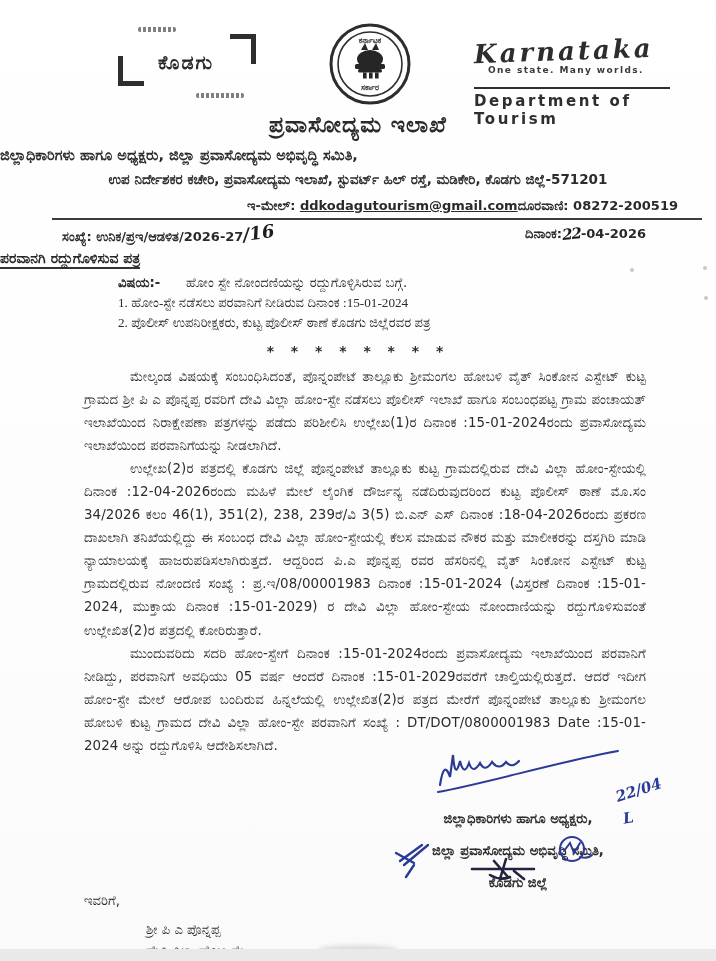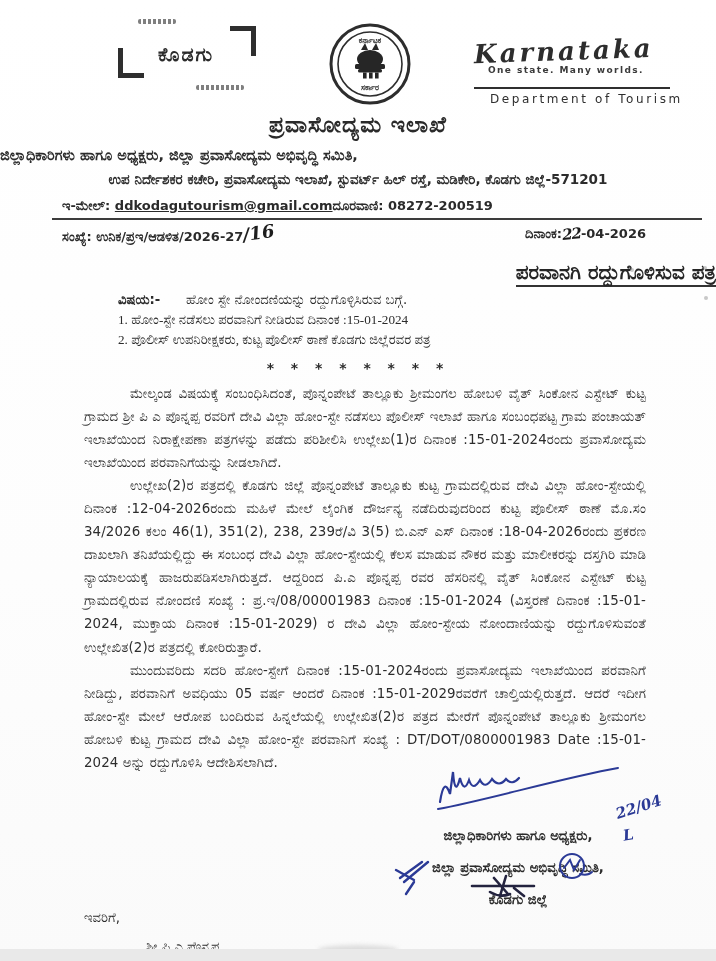--- a/index.html
+++ b/index.html
@@ -6,21 +6,21 @@
   html,body { background:#ffffff; }
   .page {
     position:relative; width:716px; height:961px; margin:0 auto;
     background:linear-gradient(180deg,#ffffff 0%,#fdfdfd 60%,#fafafa 100%);
     font-family:"DejaVu Sans","Liberation Sans",sans-serif;
     color:#272727; overflow:hidden;
   }
   
   .logos { position:relative; height:112px; padding-top:30px; }
   .kodagu-logo {
-    position:absolute; left:122px; top:28px; width:128px; height:52px;
+    position:absolute; left:122px; top:36px; width:128px; height:52px;
     display:flex; align-items:center; justify-content:center;
   }
   .kodagu-logo .corner-bl { position:absolute; left:-4px; bottom:2px; width:26px; height:30px;
     border-left:5px solid #2e2e2e; border-bottom:5px solid #2e2e2e; }
   .kodagu-logo .corner-tr { position:absolute; right:-6px; top:-2px; width:26px; height:30px;
     border-right:5px solid #2e2e2e; border-top:5px solid #2e2e2e; }
   .kodagu-word { font-weight:bold; font-size:19px; letter-spacing:2px; color:#2b2b2b; }
   .kodagu-tiny-top, .kodagu-tiny-bottom {
     position:absolute; height:5px; width:38px; border-radius:2px;
     background:repeating-linear-gradient(90deg,#555 0 3px,transparent 3px 5px);
@@ -30,35 +30,35 @@
   .kodagu-tiny-bottom { right:6px; bottom:-10px; width:48px; }
   .seal { position:absolute; left:328px; top:22px; }
   .karnataka-logo { position:absolute; left:474px; top:38px; width:210px; }
   .karnataka-word {
     font-family:"DejaVu Serif","Liberation Serif",serif;
     font-style:italic; font-weight:bold; font-size:26px; letter-spacing:3px; color:#2d2d2d;
     transform:rotate(-2deg); display:inline-block; line-height:1;
   }
   .karnataka-tagline { font-size:9px; font-weight:bold; letter-spacing:1.4px; color:#3a3a3a;
     padding-left:14px; margin-top:1px; border-bottom:2px solid #2e2e2e; padding-bottom:12px; width:196px; }
-  .karnataka-dept { font-size:12px; font-weight:normal; letter-spacing:2.6px; color:#2e2e2e; margin-top:3px;margin-left:16px; }
+  .karnataka-dept { font-size:15px; font-weight:bold; letter-spacing:2.6px; color:#2e2e2e; margin-top:3px; }
   
   .org-title { text-align:center; font-size:22px; font-weight:bold; letter-spacing:1px; color:#2a2a2a; }
   .org-line1 { font-size:14.5px; font-weight:bold; margin-top:10px; color:#2c2c2c; }
   .org-line2 { text-align:center; font-size:13.5px; font-weight:bold; margin-top:7px; color:#2c2c2c; }
-  .contact-row { display:flex; justify-content:flex-start; margin:10px 38px 0 62px;
+  .contact-row { display:flex; justify-content:flex-end; margin:10px 38px 0 62px;
     font-size:13px; font-weight:bold; color:#2a2a2a; }
   .email-val { text-decoration:underline; }
   .head-rule { border:none; border-top:2px solid #3c3c3c; margin:4px 14px 0 52px; }
   .number-row { display:flex; justify-content:space-between; margin:4px 70px 0 62px;
     font-size:13px; font-weight:bold; color:#2a2a2a; }
   .hw { font-family:"DejaVu Serif","Liberation Serif",serif; font-style:italic; color:#1d1d1d; }
   .hw16 { display:inline-block; font-size:18px; transform:rotate(-8deg) translateY(-2px); font-weight:bold; }
   .hw22 { display:inline-block; font-size:15px; transform:rotate(-6deg) translateY(1px); font-weight:bold; letter-spacing:-1px; }
-  .doc-heading { text-align:right; margin-top:15px; font-size:20px; font-weight:bold;
+  .doc-heading { text-align:left; margin-top:5px; font-size:14px; font-weight:bold;
     color:#262626; }
   .doc-heading span { border-bottom:2px solid #333; padding-bottom:1px; }
   
   .subject-block { margin:8px 60px 0 118px; font-size:13.2px; color:#2b2b2b; font-weight:500; }
   .subj-row { display:flex; margin-bottom:4px; }
   .subj-label { width:68px; flex:none; font-weight:bold; }
   .ref-label { width:78px; flex:none; font-weight:bold; }
   .ref-lines div { margin-bottom:4px;font-family:Liberation Serif, serif; }
   .ref-date-indent { padding-left:17px; }
   .asterisks { text-align:center; font-size:14px; font-weight:bold; letter-spacing:6px; margin-top:8px; color:#2b2b2b; }

